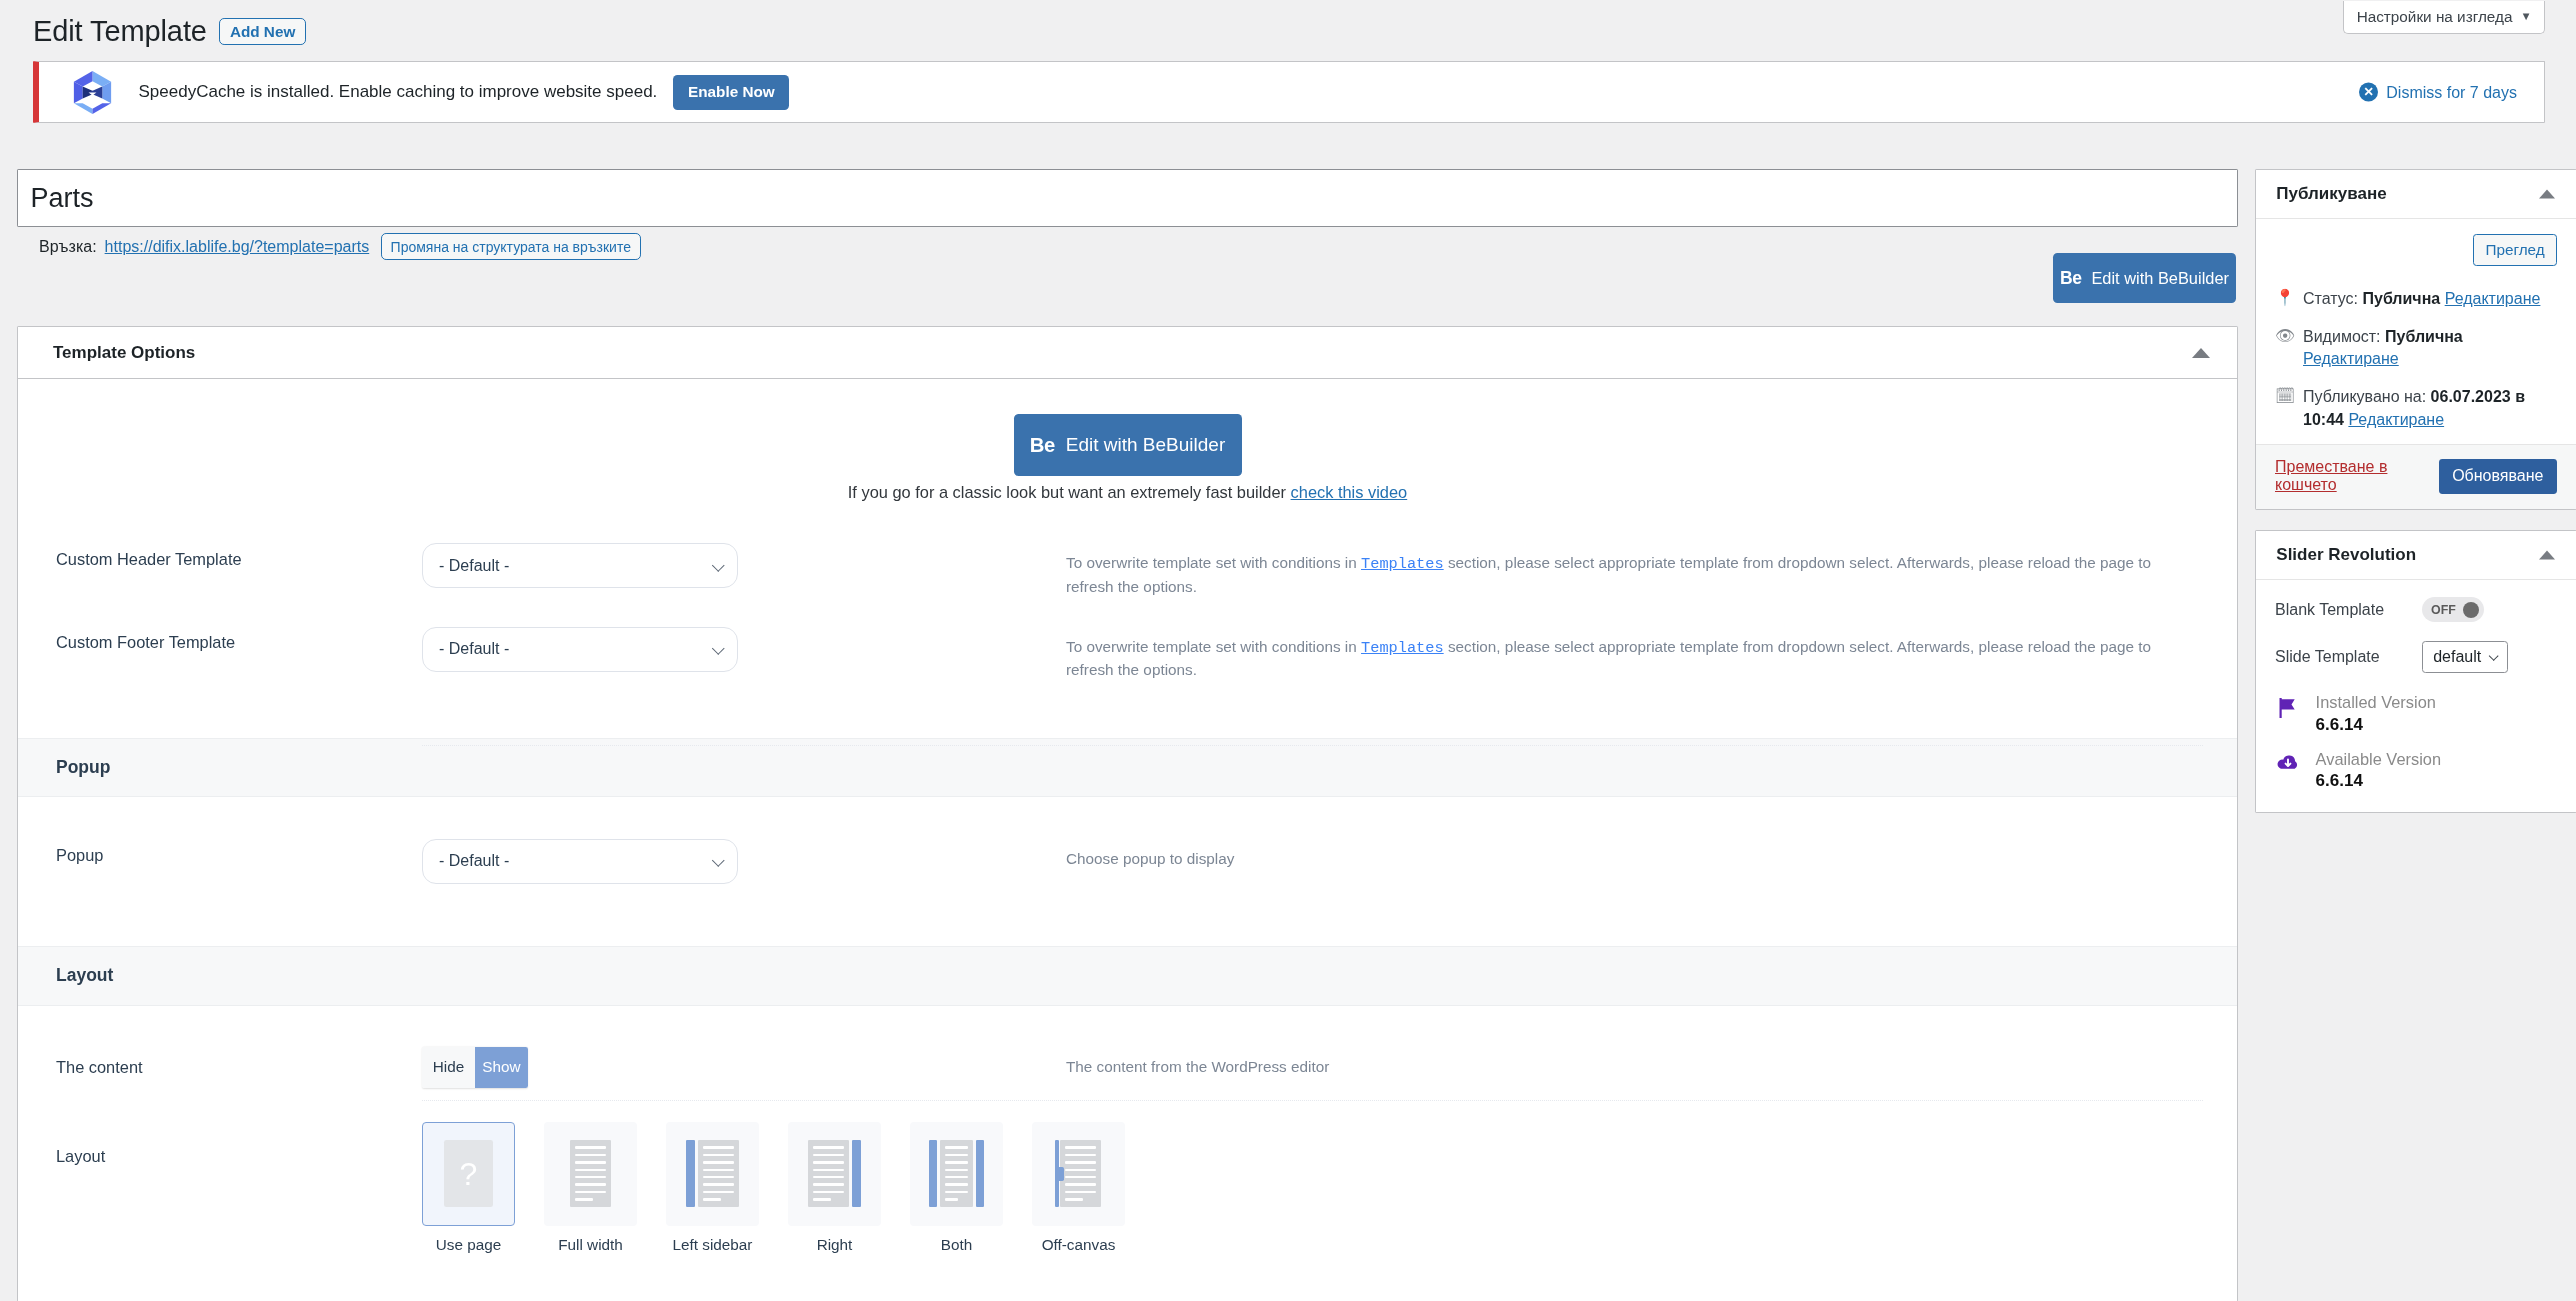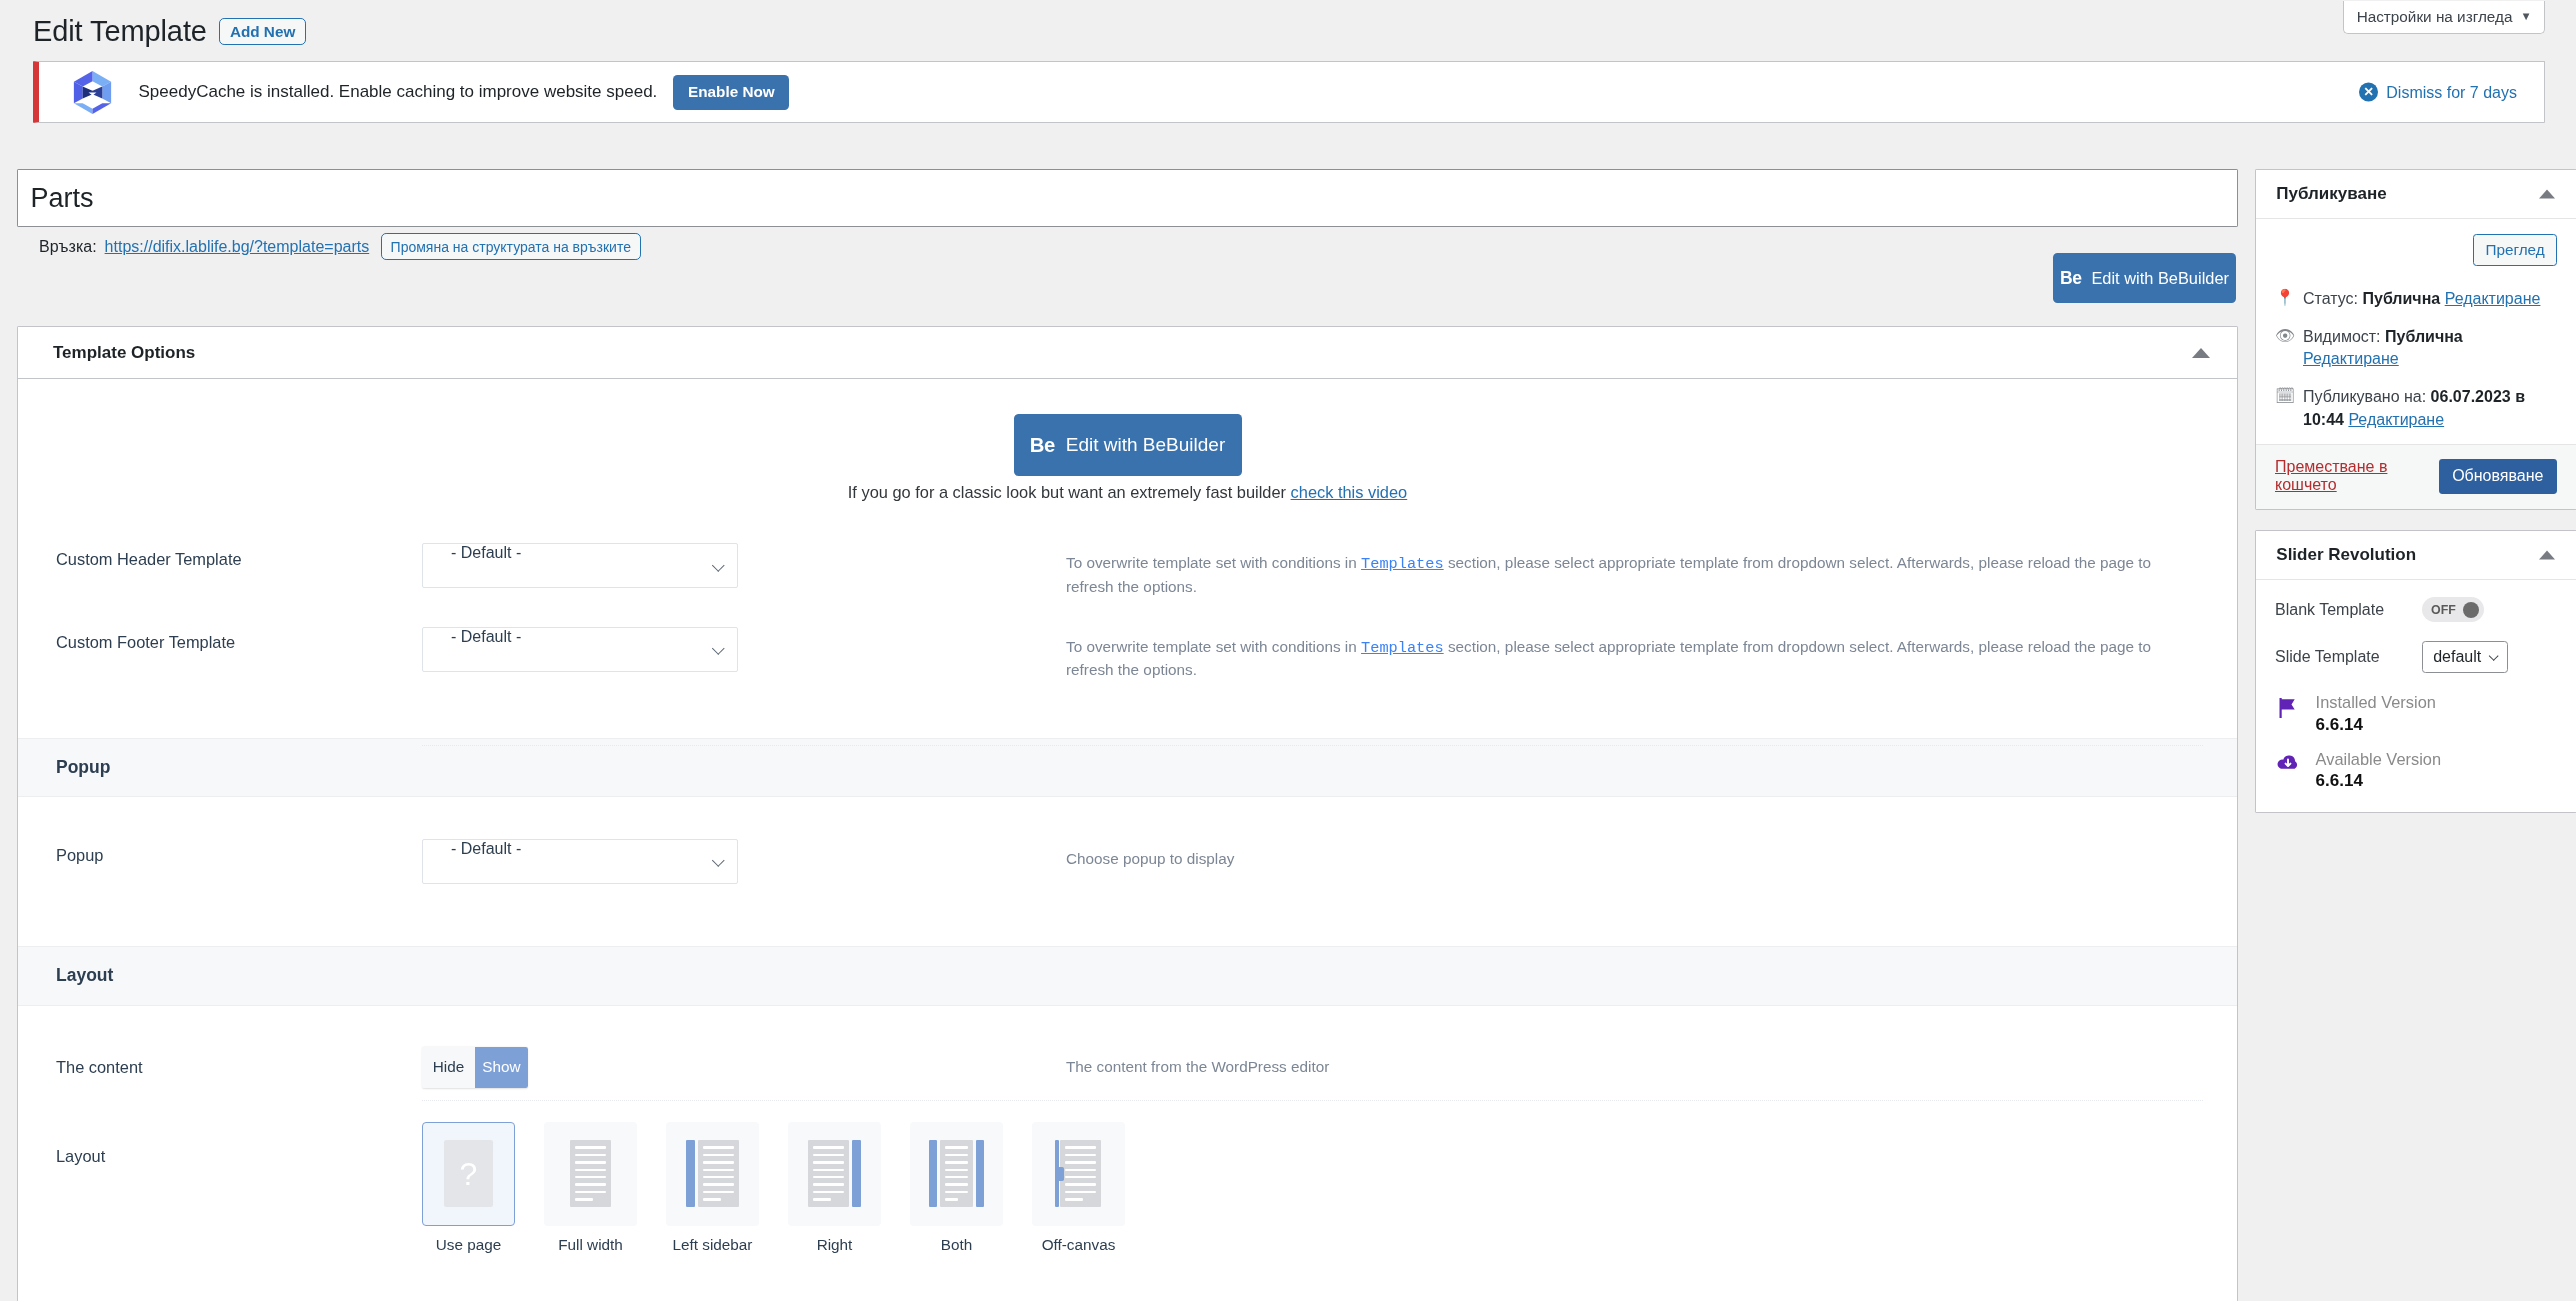--- a/index.html
+++ b/index.html
@@ -149,23 +149,23 @@
     position: relative; display: flex; align-items: flex-start;
     padding-left: 38px;
   }
   .field-label {
     width: 366px; flex: none; font-size: 16.4px; color: #2c3e50; font-weight: 500;
     padding-top: 6.8px;
   }
   .field-ctl { width: 644px; flex: none; }
   .fake-select {
     position: relative; width: 316px; height: 45px;
-    border: 1.1px solid #dfe3ea; border-radius: 2px; background: #fff;
-    display: flex; align-items: flex-start;
-    padding-left: 28px;
+    border: 1.1px solid #dfe3ea; border-radius: 14px; background: #fff;
+    display: flex; align-items: center;
+    padding-left: 16px;
     font-size: 16px; color: #2c3e50; cursor: pointer;
   }
   .fake-select .chev {
     position: absolute; right: 14.7px; top: 50%;
     transform: translateY(-60%) rotate(45deg);
     width: 8.5px; height: 8.5px;
     border-right: 1.7px solid #5a6573; border-bottom: 1.7px solid #5a6573;
   }
   .field-desc {
     flex: 1; font-size: 15.3px; color: #7c8694; line-height: 1.48;

